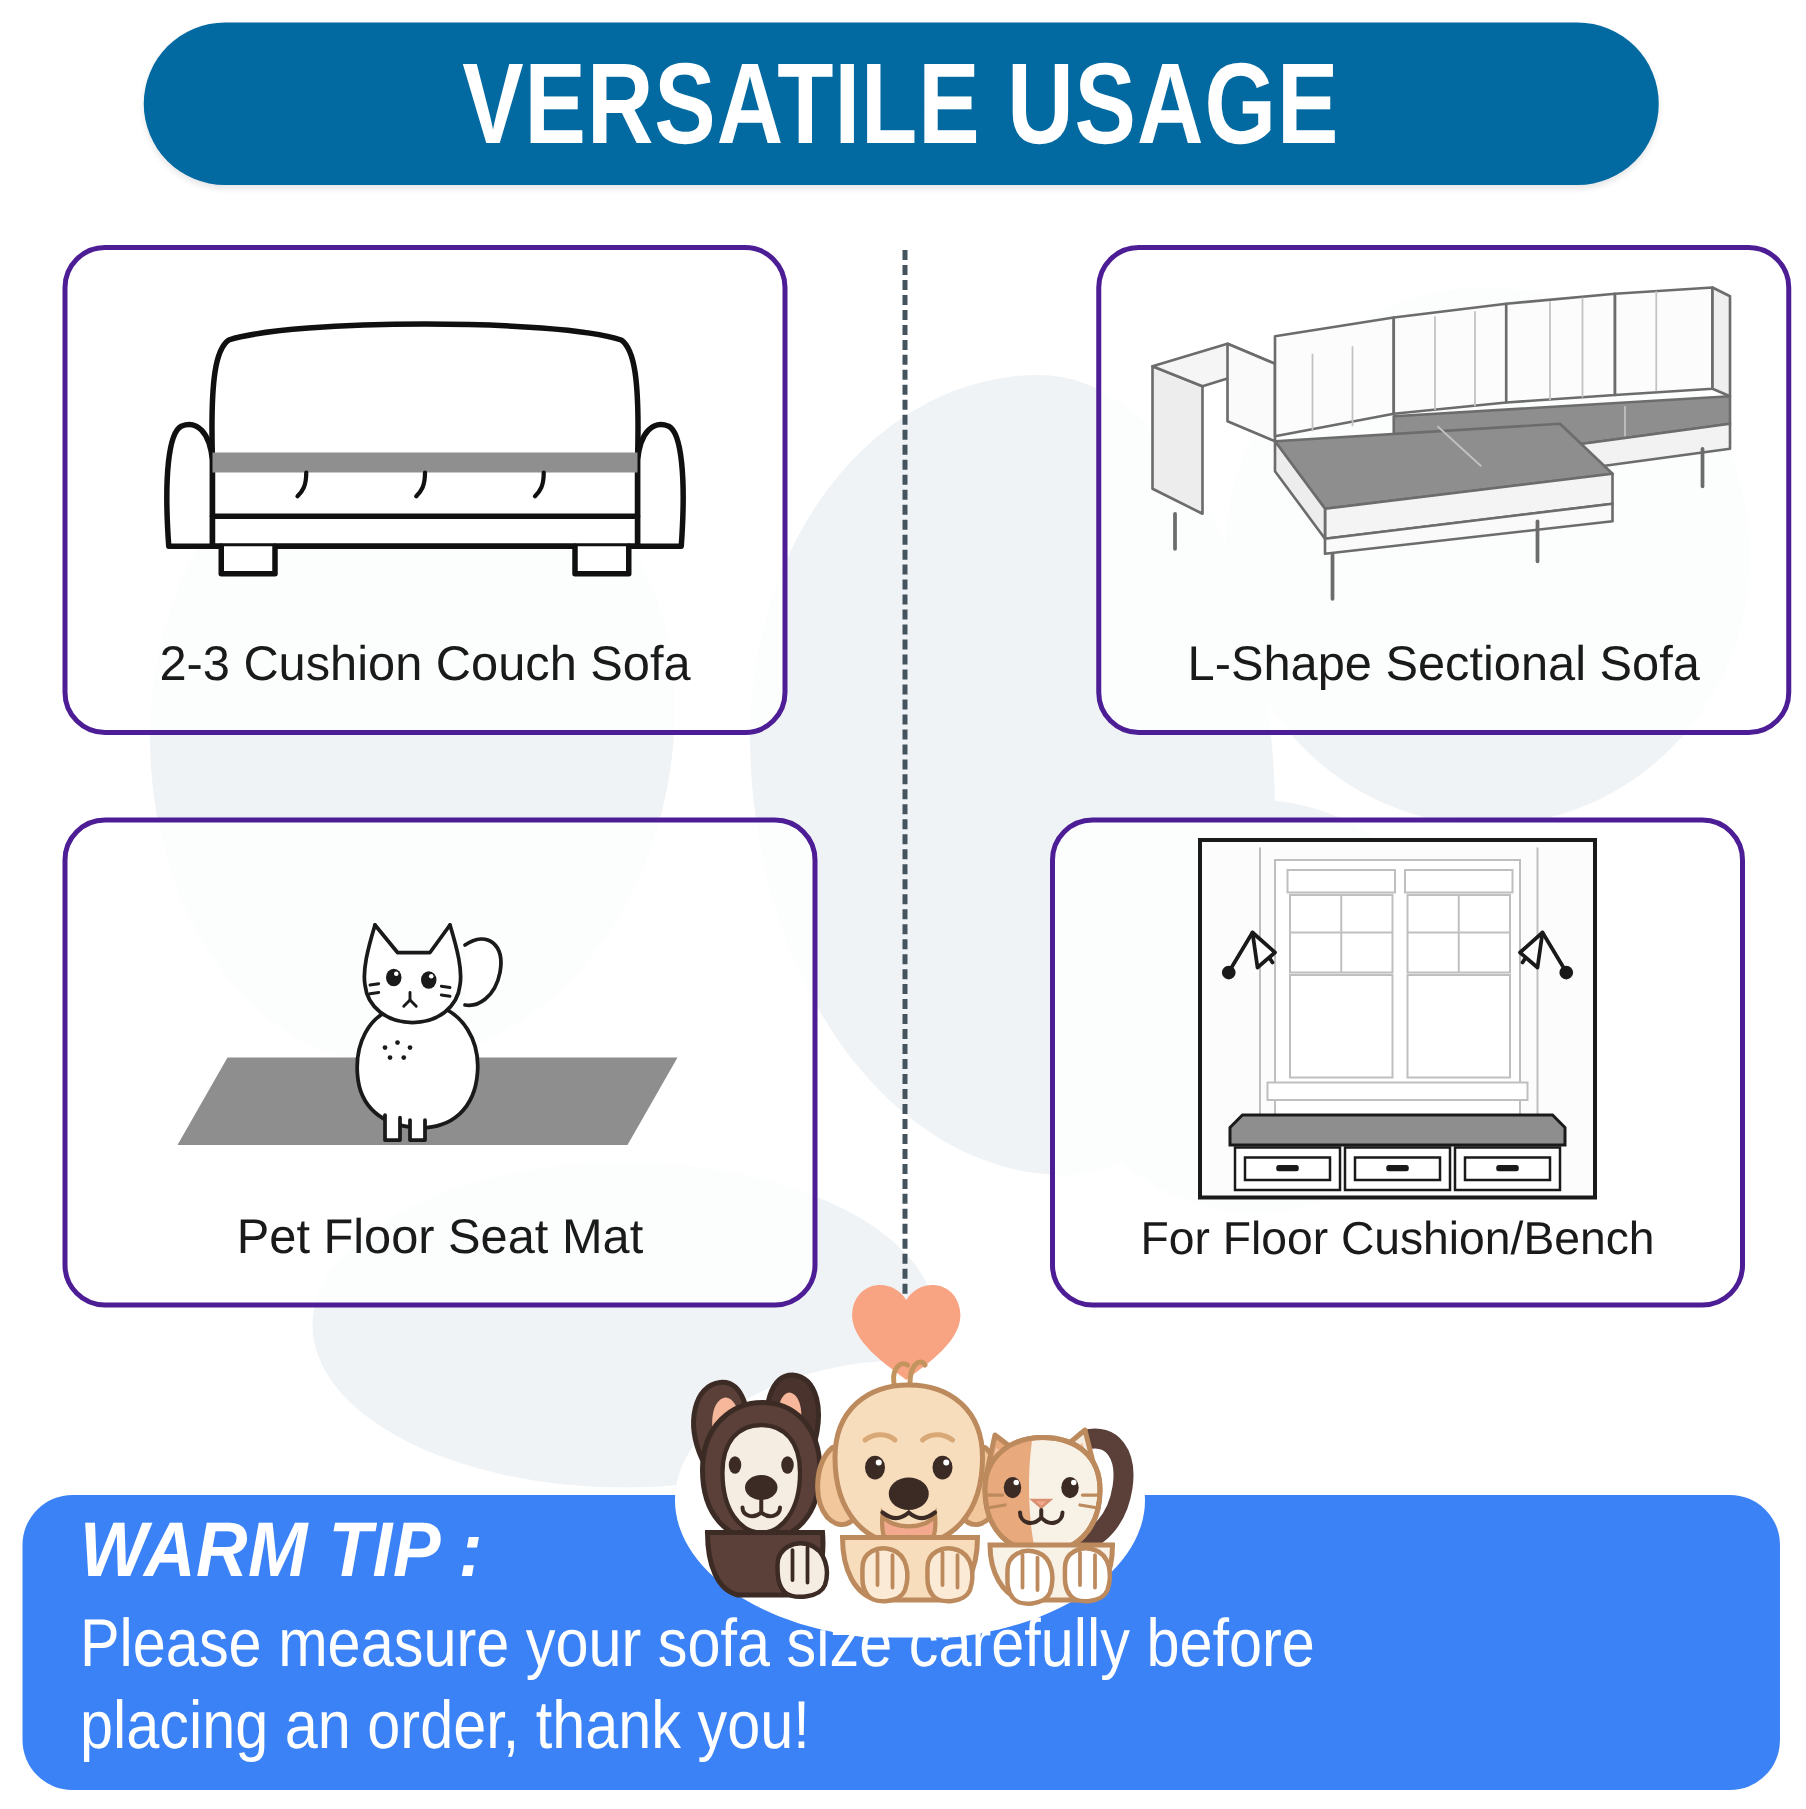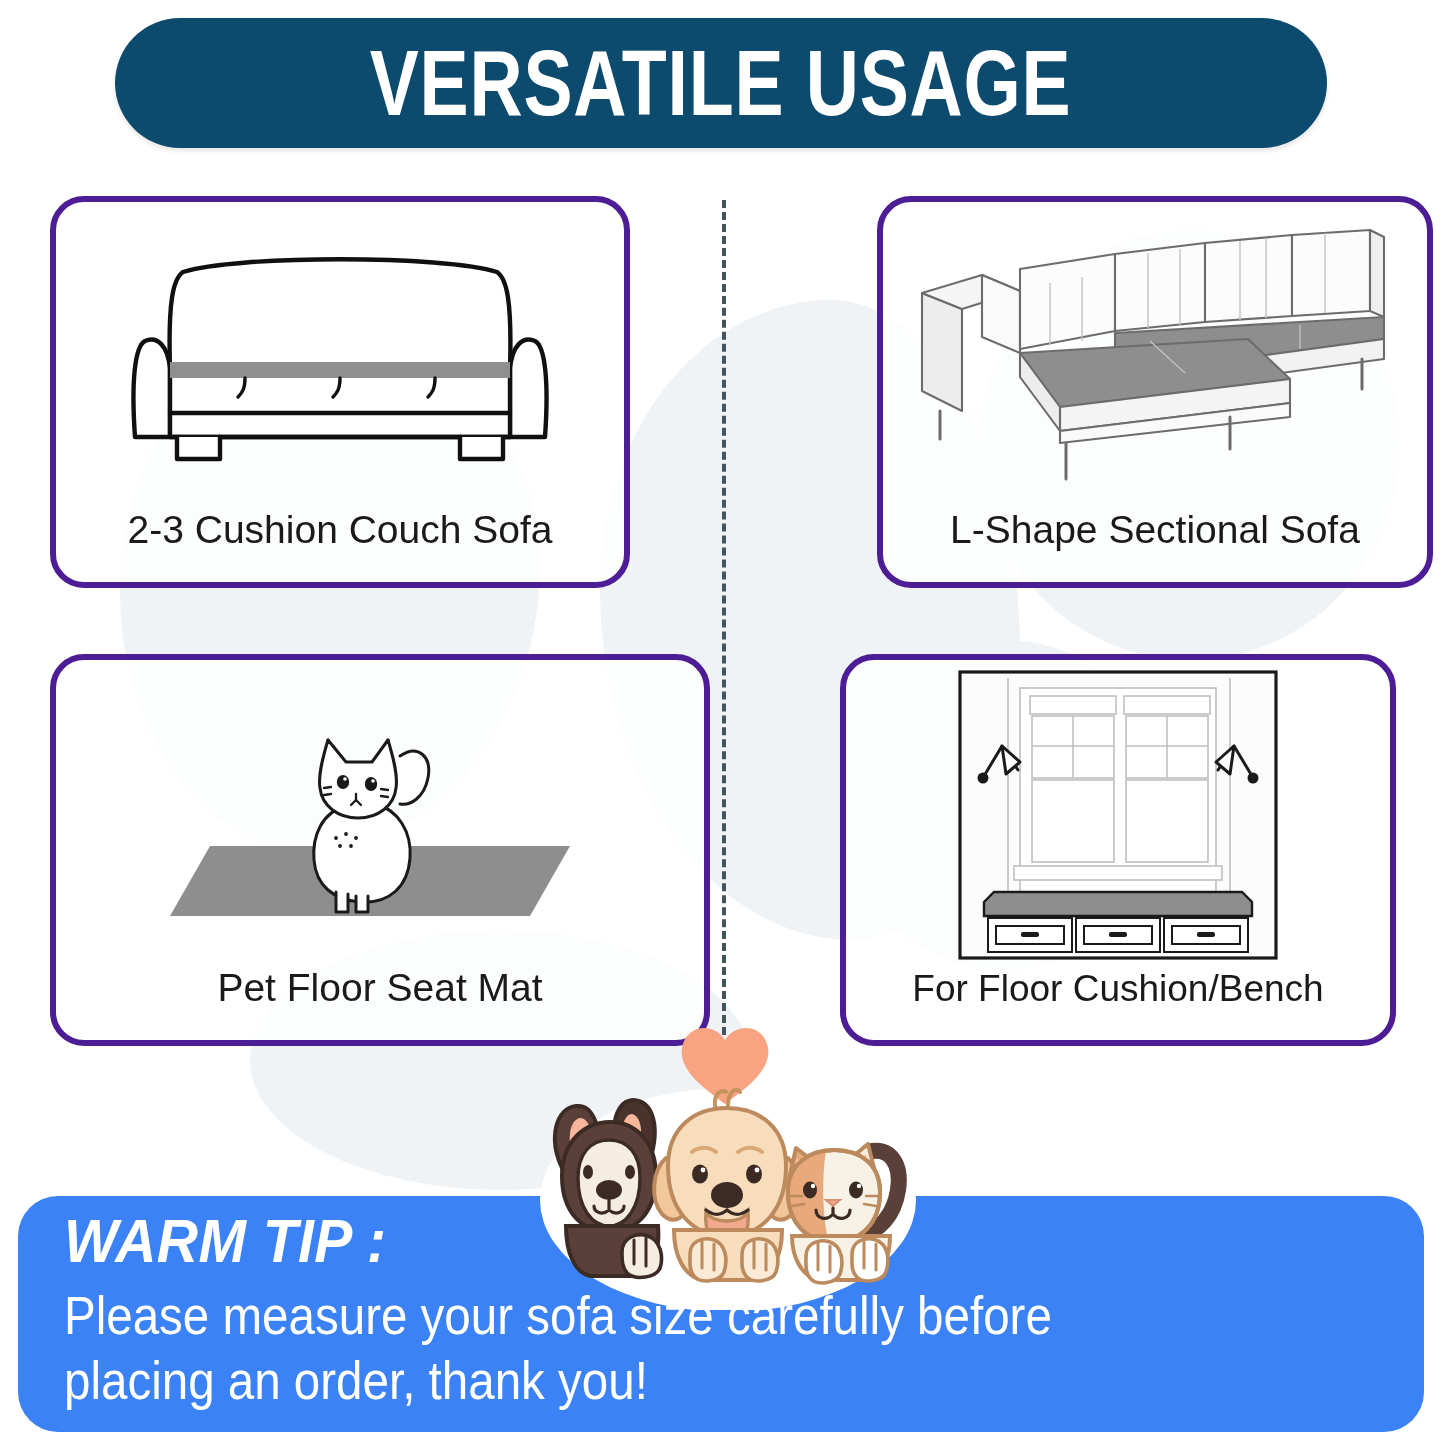--- a/index.html
+++ b/index.html
@@ -14,21 +14,21 @@
   .blob{position:absolute;background:#F0F3F6;border-radius:50%;}
   .blob-a{left:120px;top:330px;width:420px;height:520px;border-radius:48% 52% 55% 45%/50% 45% 55% 50%;}
   .blob-b{left:600px;top:300px;width:420px;height:640px;border-radius:55% 45% 40% 60%/45% 55% 45% 55%;}
   .blob-c{left:980px;top:230px;width:420px;height:430px;border-radius:50%;}
   .blob-d{left:840px;top:640px;width:330px;height:330px;border-radius:50%;}
   .blob-e{left:250px;top:930px;width:500px;height:260px;border-radius:50%;}
 
   
   .header-banner{
     position:absolute;left:115px;top:18px;width:1212px;height:130px;
-    background:#0c4a6e;border-radius:66px;z-index:3;
+    background:#0369a1;border-radius:66px;z-index:3;
     display:flex;align-items:center;justify-content:center;
     box-shadow:0 3px 5px rgba(0,0,0,.10);
   }
   .header-title{
     color:#ffffff;font-size:92px;line-height:1;font-weight:700;
     letter-spacing:1px;
     transform:scaleX(.80);transform-origin:center;
     white-space:nowrap;
     font-family:"Liberation Sans","DejaVu Sans",sans-serif;
   }
@@ -36,27 +36,27 @@
   
   .divider{
     position:absolute;left:722px;top:200px;width:0;height:835px;z-index:2;
     border-left:4px dashed #44545F;
   }
 
   
   .cards{position:absolute;left:0;top:0;width:1445px;height:1100px;z-index:4;}
   .card{
     position:absolute;background:rgba(255,255,255,0.80);
-    border:6px solid #4c1d95;border-radius:34px;
+    border:4px solid #4c1d95;border-radius:34px;
     box-sizing:border-box;
     display:flex;flex-direction:column;align-items:center;justify-content:flex-end;
   }
   .card-1{left:50px;top:196px;width:580px;height:392px;}
   .card-2{left:840px;top:196px;width:556px;height:392px;margin-left:37px;}
-  .card-3{left:50px;top:654px;width:660px;height:392px;}
+  .card-3{left:50px;top:654px;width:604px;height:392px;}
   .card-4{left:840px;top:654px;width:556px;height:392px;}
 
   .card-art{flex:1;width:100%;display:flex;align-items:center;justify-content:center;overflow:hidden;}
   .card-label{
     width:100%;text-align:center;color:#1A1A1A;
     font-size:39px;line-height:1.1;padding-bottom:30px;
     font-family:"Liberation Sans","DejaVu Sans",sans-serif;
     white-space:nowrap;
   }
   .card-4 .card-label{font-size:37px;}

